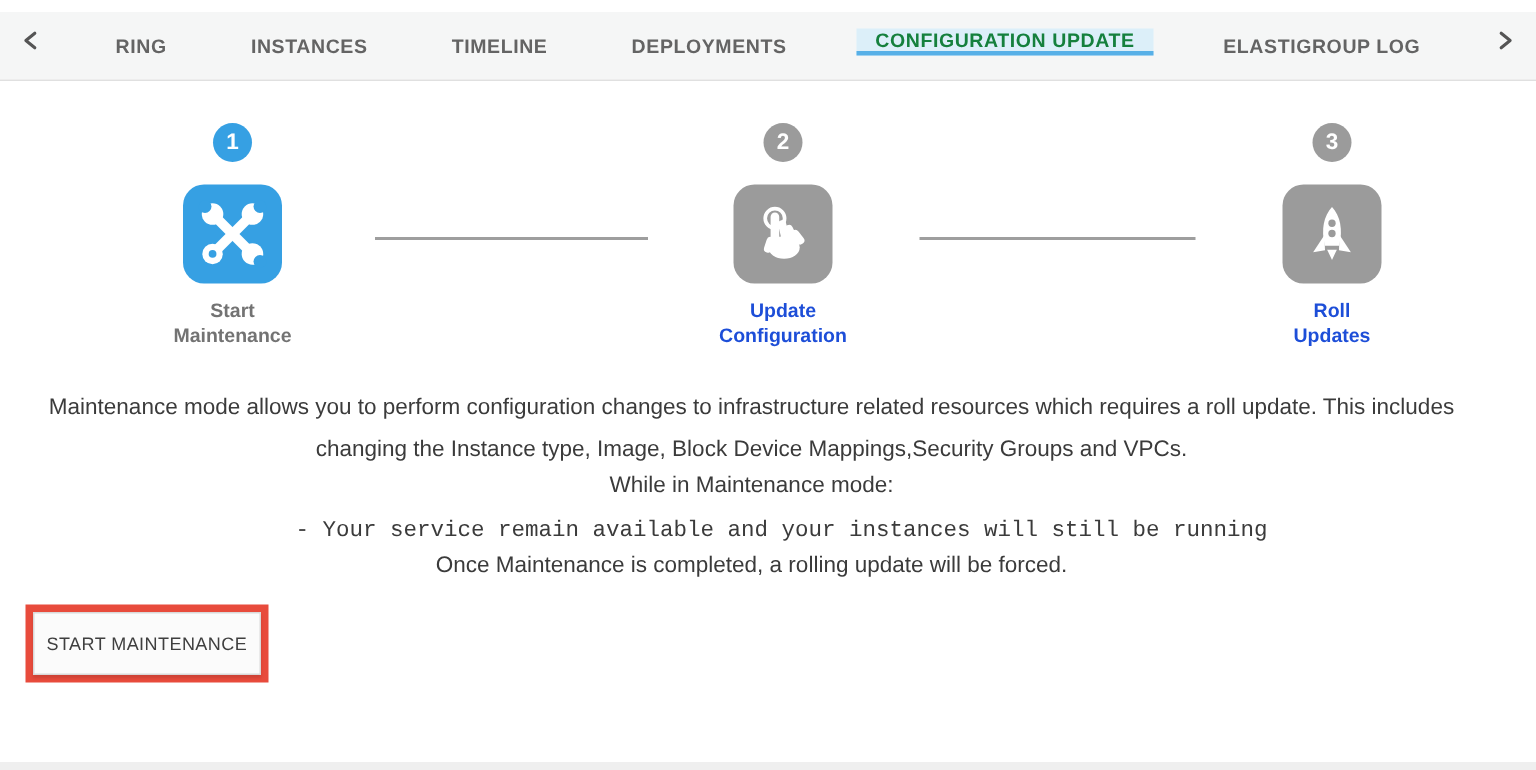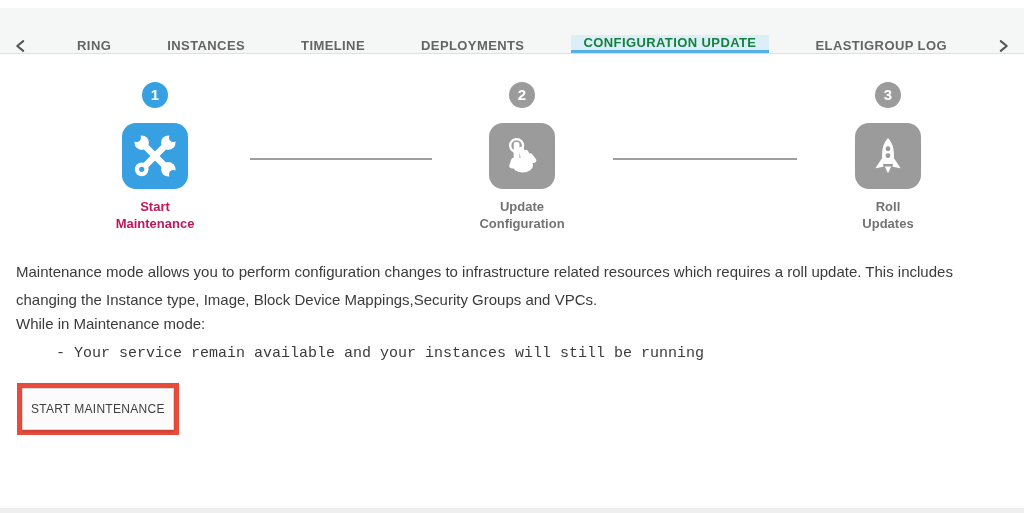--- a/index.html
+++ b/index.html
@@ -8,21 +8,21 @@
     font-family:"Liberation Sans","DejaVu Sans",sans-serif;
     -webkit-font-smoothing:antialiased;
   }
   .screen{position:relative;width:1024px;height:513px;background:#fff;}
 
   
   .tabbar{
     position:relative;height:54px;box-sizing:border-box;
     background:linear-gradient(#ffffff 0,#ffffff 8px,#f5f6f6 8px,#f5f6f6 100%);
     border-bottom:1px solid #e0e0e0;
-    display:flex;align-items:flex-end;justify-content:space-between;
+    display:flex;align-items:center;justify-content:space-between;
     padding:0 10px;
   }
   .chev{display:flex;align-items:center;padding:0 4px;cursor:pointer;}
   .tab{
     display:flex;align-items:center;padding:0 10px;margin-top:8px;
     font-size:13px;font-weight:bold;letter-spacing:.4px;color:#646464;
     white-space:nowrap;cursor:pointer;box-sizing:border-box;
   }
   .tab.active{
     background:#dceff9;color:#15803d;margin-top:3px;
@@ -37,31 +37,31 @@
     display:inline-block;width:26px;height:26px;border-radius:50%;
     background:#9b9b9b;color:#fff;font-size:15px;font-weight:bold;
     line-height:26px;text-align:center;
   }
   .tile{
     width:66px;height:66px;border-radius:14px;background:#9b9b9b;
     margin:15px auto 0;display:flex;align-items:center;justify-content:center;
   }
   .step-label{
     margin:9px auto 0;width:110px;font-size:13px;font-weight:bold;
-    color:#737373;line-height:17px;
+    color:#1d4ed8;line-height:17px;
   }
   .step.active .badge,.step.active .tile{background:#36a0e3;}
-  .step.active .step-label{color:#be185d;}
+  .step.active .step-label{color:#737373;}
   .connector{position:absolute;top:104px;height:2px;background:#9e9e9e;}
   .conn1{left:250px;width:182px;}
   .conn2{left:613px;width:184px;}
 
   
   .content{padding:0 14px 0 16px;color:#3b3b3b;font-size:15px;width:1000px;box-sizing:border-box;}
-  .content p{margin:0;}
+  .content p{margin:0;text-align:center;}
   .para1{margin-top:7px;line-height:28px;}
   .while-heading{margin-top:21px;line-height:20px;}
   .bullet{margin-top:0;padding-left:40px;line-height:26px;font-family:Liberation Mono, monospace;}
   .bullet.first{margin-top:7px;}
   .para-final{margin-top:21px;line-height:20px;}
 
   
   .red-box{
     display:inline-block;margin:16px 0 0 1px;
     border:5px solid #e84b3c;background:#fff;
@@ -165,20 +165,21 @@
         <div>Updates</div>
       </div>
     </div>
 
   </div>
 
   <div class="content">
     <p class="para1">Maintenance mode allows you to perform configuration changes to infrastructure related resources which requires a roll update. This includes changing the Instance type, Image, Block Device Mappings,Security Groups and VPCs.</p>
     <p class="while-heading">While in Maintenance mode:</p>
     <p class="bullet first">- Your service remain available and your instances will still be running</p>
+    <p class="para-final">Once Maintenance is completed, a rolling update will be forced.</p>
 
     <div class="red-box">
       <button class="start-btn">START MAINTENANCE</button>
     </div>
   </div>
 
   <div class="bottom-strip"></div>
 </div>
 
 </body></html>

